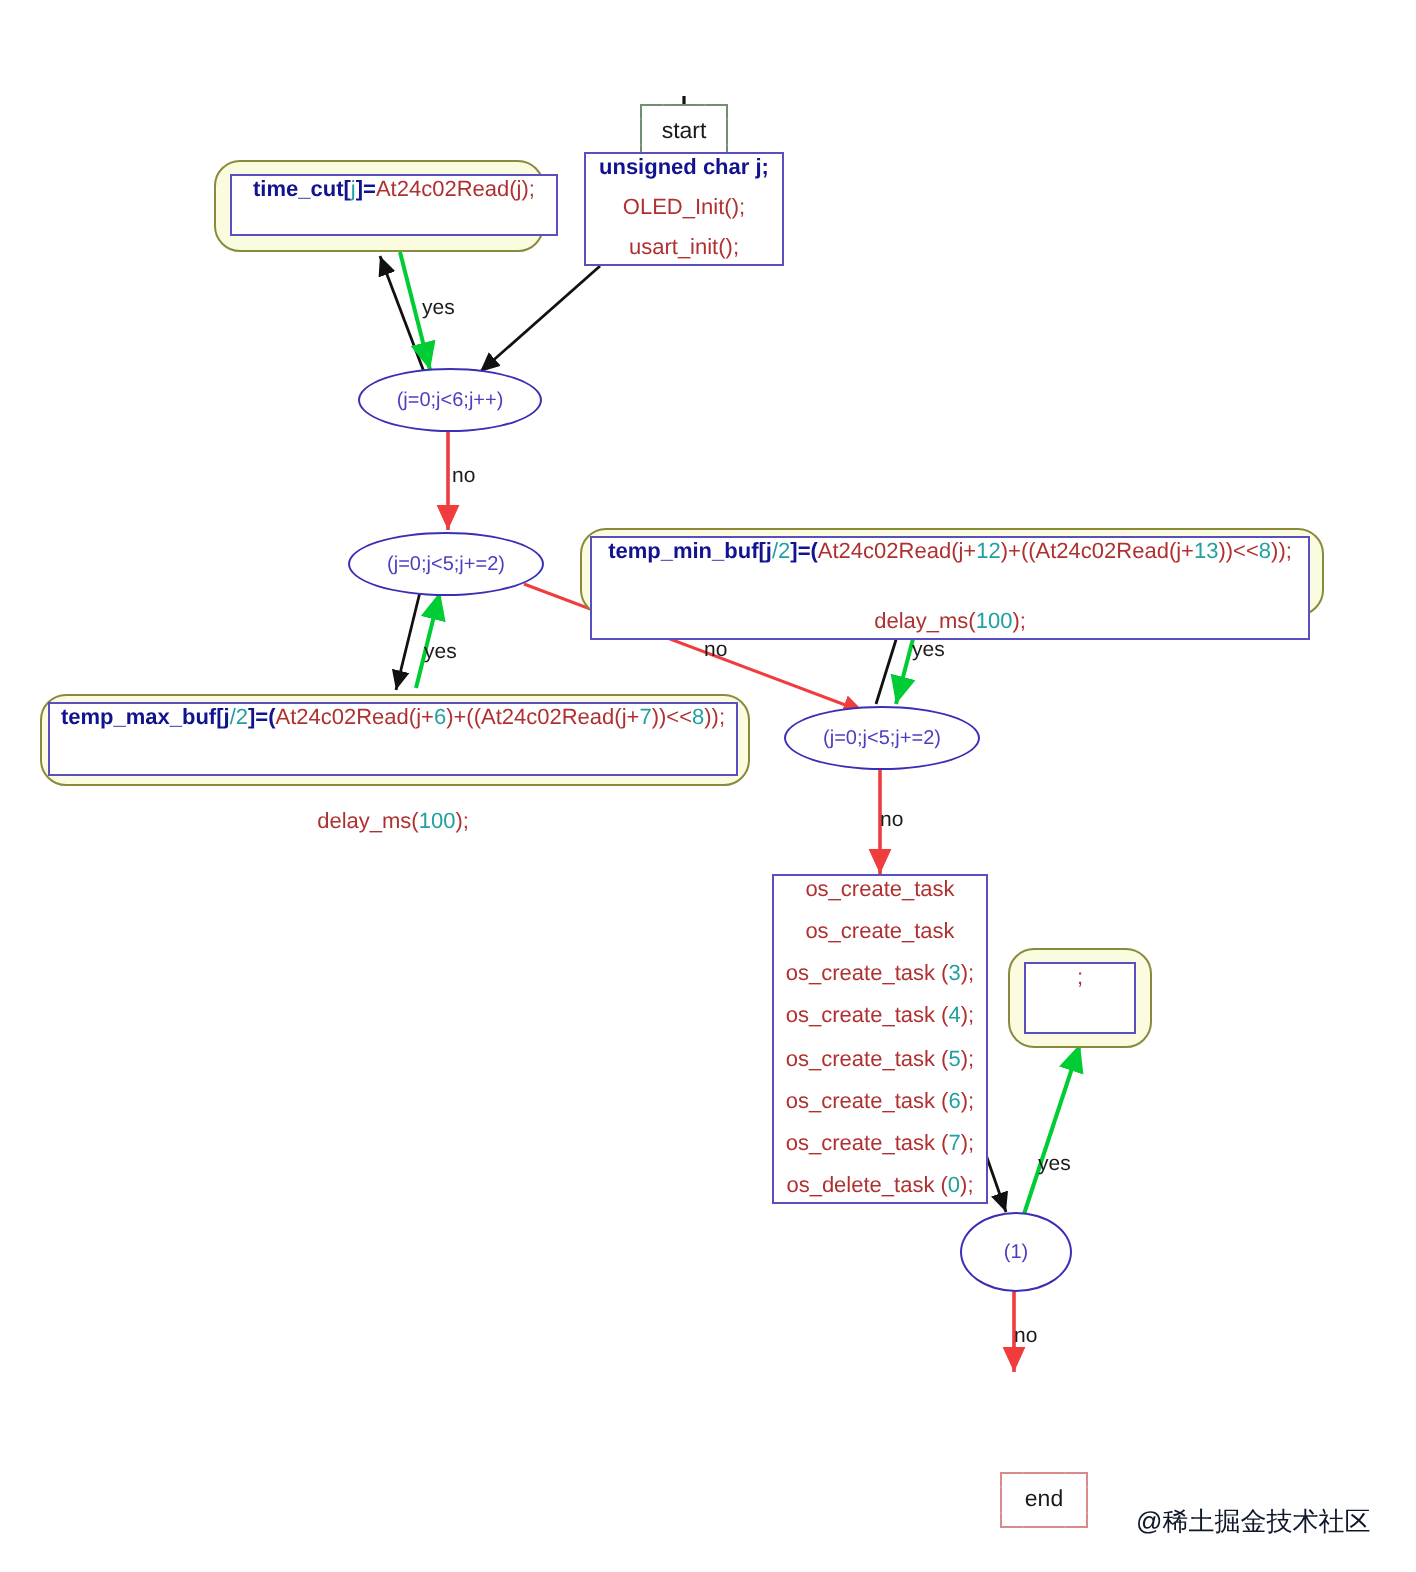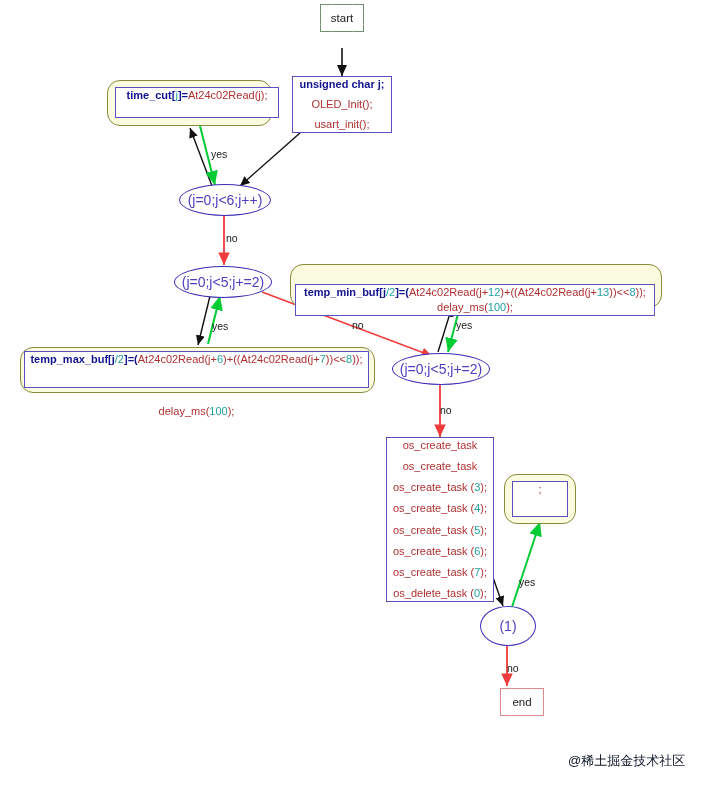--- a/index.html
+++ b/index.html
@@ -4,32 +4,32 @@
 <style>
   html,body{margin:0;padding:0;background:#ffffff;}
   body{
     width:708px;height:786px;position:relative;overflow:hidden;
     font-family:"Liberation Sans",sans-serif;
   }
   #canvas{position:absolute;left:0;top:0;width:708px;height:786px;}
   svg.edges{position:absolute;left:0;top:0;width:708px;height:786px;pointer-events:none;}
 
   
-  .term{position:absolute;width:44px;height:28px;box-sizing:border-box;}
+  .term{position:absolute;width:44px;height:28px;box-sizing:border-box;margin-top:48px;}
   .term .sq{position:absolute;inset:0;border:1.5px solid #6f8f6f;background:#ffffff;}
   .term .oc{position:absolute;inset:0;border:1.5px solid #6f8f6f;background:#ffffff;
             clip-path:polygon(28% 0,72% 0,100% 28%,100% 72%,72% 100%,28% 100%,0 72%,0 28%);}
   .term .lbl{position:absolute;inset:0;display:flex;align-items:center;justify-content:center;
              font-size:11.5px;color:#1a1a1a;z-index:3;}
   .term.end .sq,.term.end .oc{border-color:#d98a8a;}
 
   
   .dec{position:absolute;border:1.4px solid #3b2fb5;border-radius:50%;background:#ffffff;
        display:flex;align-items:center;justify-content:center;}
-  .dec .t{font-size:14px;color:#4b3fc0;white-space:nowrap;}
+  .dec .t{font-size:10px;color:#4b3fc0;white-space:nowrap;}
 
   
   .proc{position:absolute;box-sizing:border-box;border:1.4px solid #5a4fc0;background:#ffffff;
         display:flex;flex-direction:column;align-items:center;justify-content:space-between;}
   .proc .line{font-size:11px;line-height:15px;white-space:nowrap;color:#b03030;}
   .wrap{position:absolute;box-sizing:border-box;background:#fbfbe0;border:1.4px solid #8a8a3c;
         border-radius:13px;}
 
   
   .kw{color:#11138f;font-weight:bold;}
@@ -109,21 +109,21 @@
 
   <div class="dec" style="left:179px;top:184px;width:90px;height:30px;">
     <div class="t">(j=0;j&lt;6;j++)</div>
   </div>
 
   <div class="dec" style="left:174px;top:266px;width:96px;height:30px;">
     <div class="t">(j=0;j&lt;5;j+=2)</div>
   </div>
 
   <div class="wrap" style="left:290px;top:264px;width:372px;height:44px;"></div>
-  <div class="proc" style="left:295px;top:284px;width:360px;height:32px;">
+  <div class="proc" style="left:295px;top:268px;width:360px;height:52px;">
     <div class="line"><span class="var">temp_min_buf[</span><span class="var">j</span><span class="num">/2</span><span class="var">]=(</span><span class="fn">At24c02Read(j+</span><span class="num">12</span><span class="fn">)+((</span><span class="fn">At24c02Read(j+</span><span class="num">13</span><span class="fn">))&lt;&lt;</span><span class="num">8</span><span class="fn">));</span></div>
     <div class="line"><span class="fn">delay_ms(</span><span class="num">100</span><span class="fn">);</span></div>
   </div>
 
   <div class="wrap" style="left:20px;top:347px;width:355px;height:46px;"></div>
   <div class="proc" style="left:24px;top:351px;width:345px;height:37px;gap:37px;">
     <div class="line"><span class="var">temp_max_buf[</span><span class="var">j</span><span class="num">/2</span><span class="var">]=(</span><span class="fn">At24c02Read(j+</span><span class="num">6</span><span class="fn">)+((</span><span class="fn">At24c02Read(j+</span><span class="num">7</span><span class="fn">))&lt;&lt;</span><span class="num">8</span><span class="fn">));</span></div>
     <div class="line"><span class="fn">delay_ms(</span><span class="num">100</span><span class="fn">);</span></div>
   </div>
 

